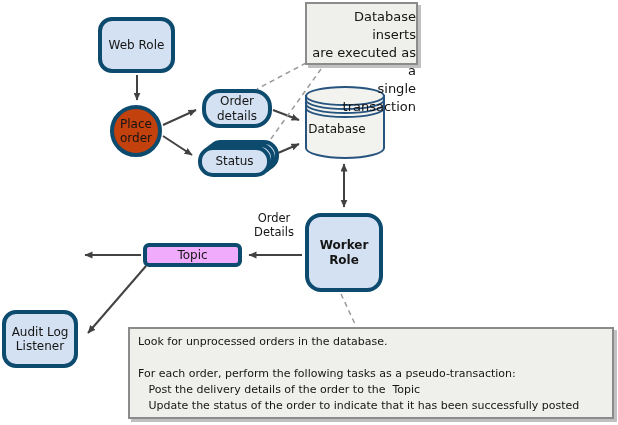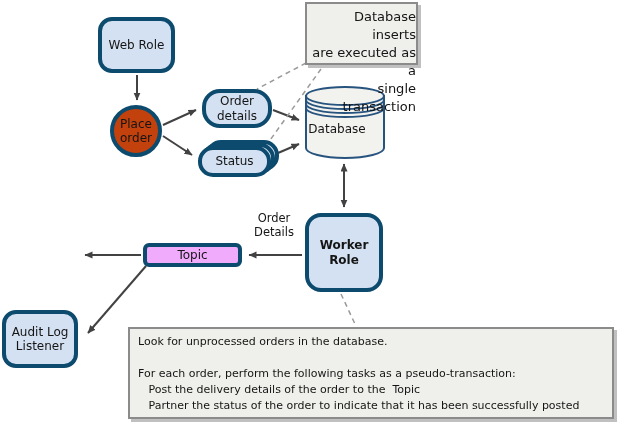--- a/index.html
+++ b/index.html
@@ -90,15 +90,15 @@
 Details</div>
 
   <div class="callout callout-top" style="left:305px;top:2px;width:113px;height:63px;">Database inserts
 are executed as a
 single transaction</div>
 
   <div class="callout callout-bottom" style="left:128px;top:327px;width:486px;height:92px;">Look for unprocessed orders in the database.
 
 For each order, perform the following tasks as a pseudo-transaction:
    Post the delivery details of the order to the  Topic
-   Partner the status of the order to indicate that it has been successfully posted</div>
+   Update the status of the order to indicate that it has been successfully posted</div>
 
 </div>
 
 </body></html>

